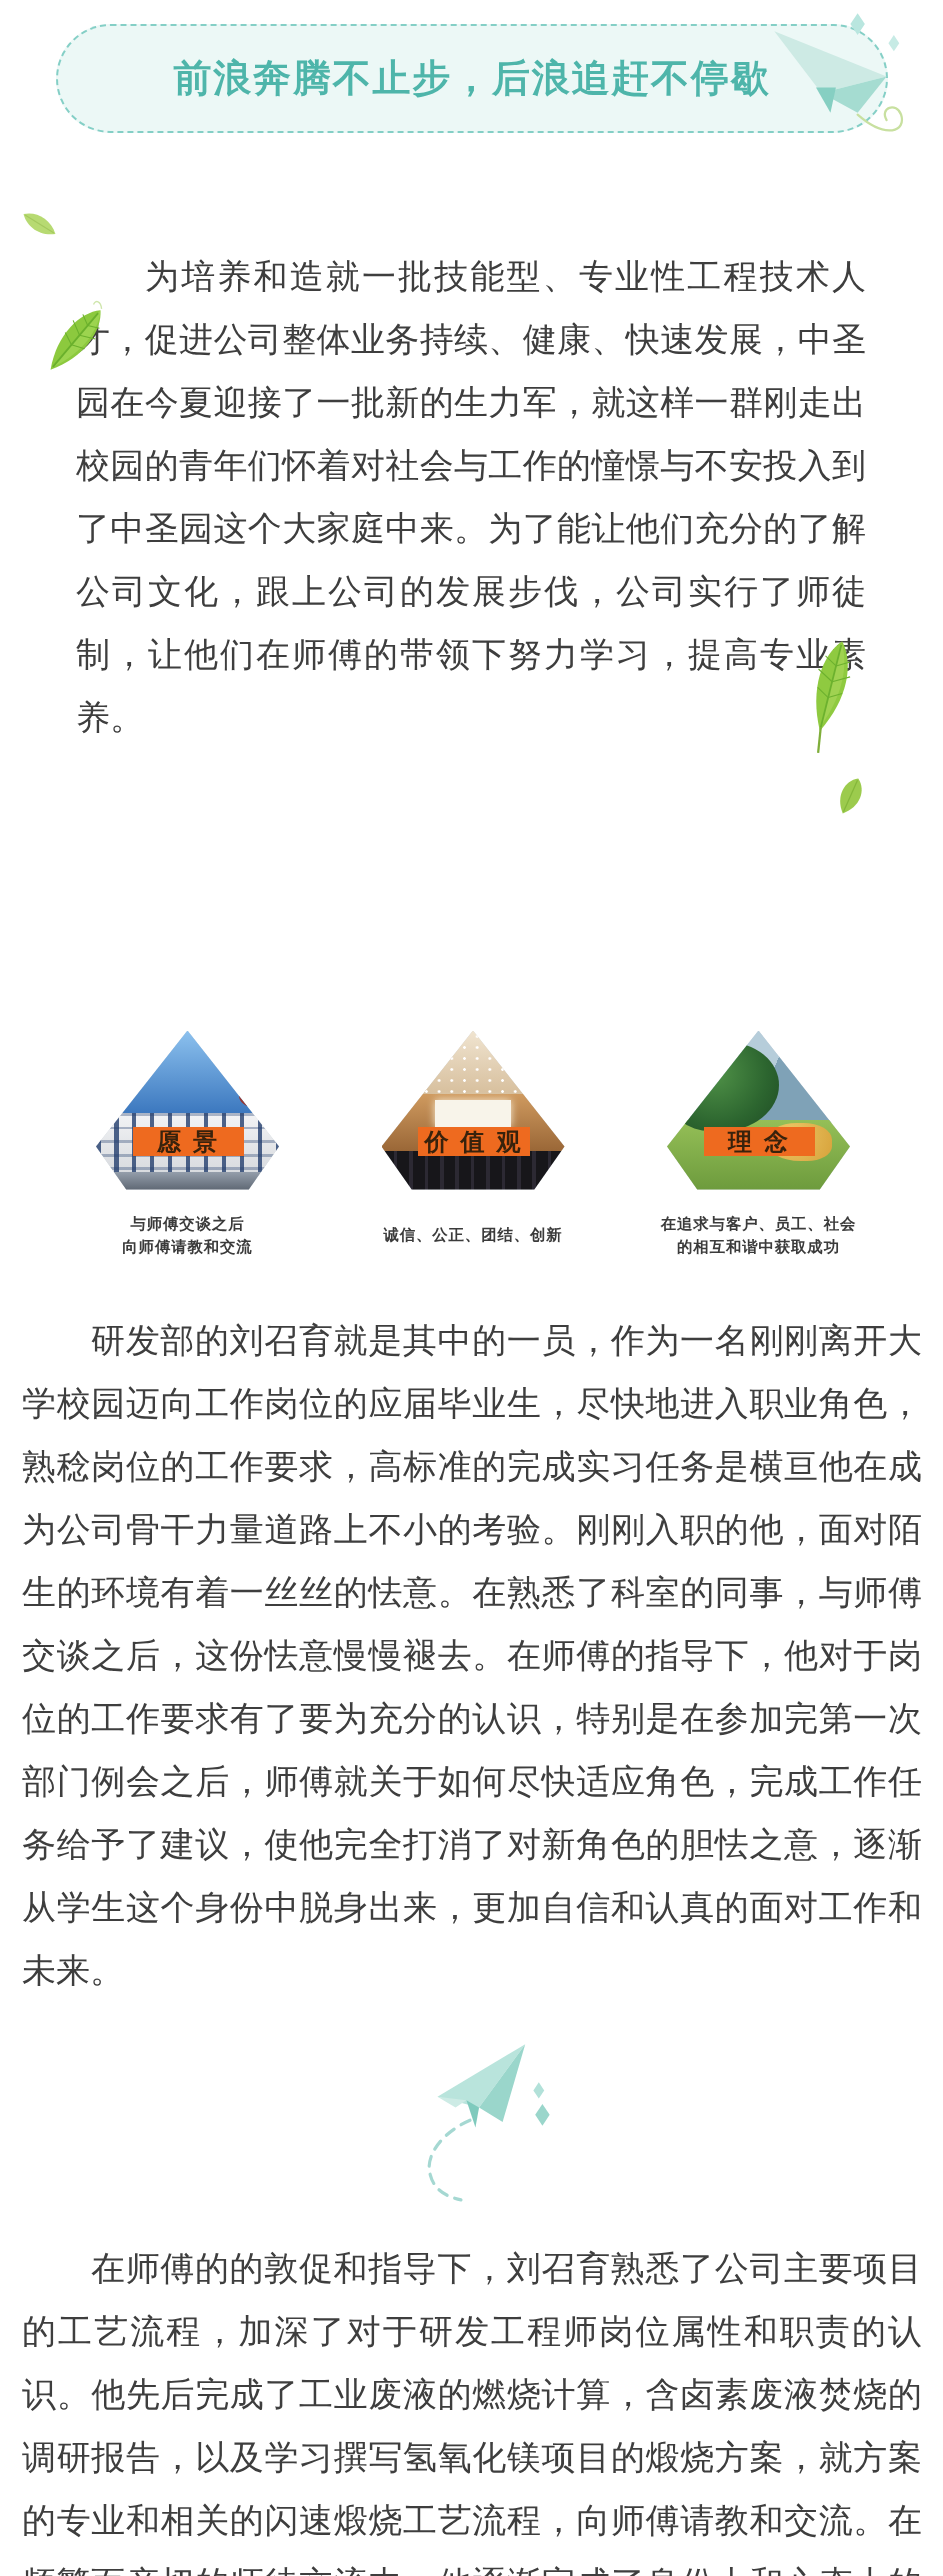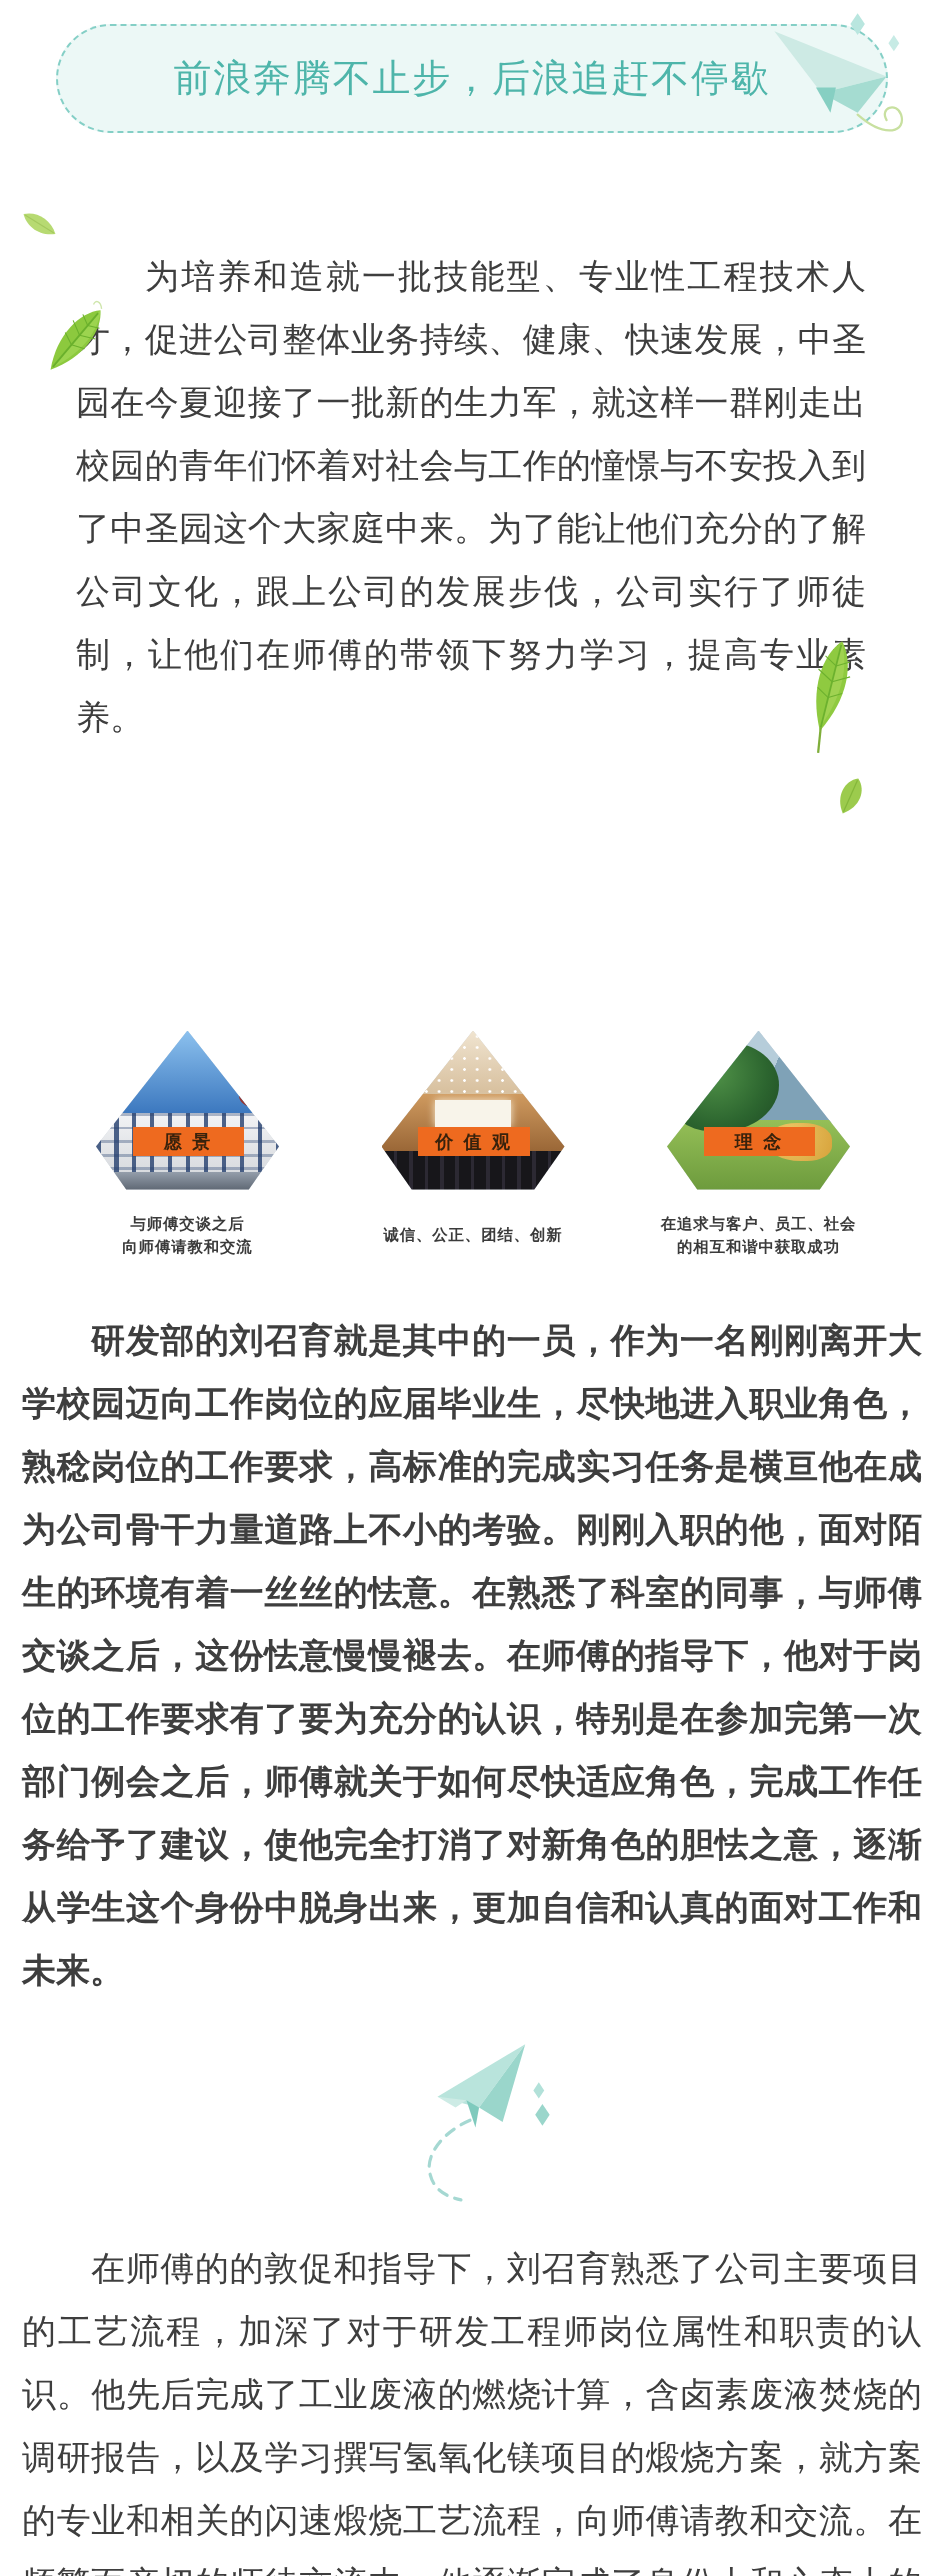--- a/index.html
+++ b/index.html
@@ -21,36 +21,36 @@
     margin:23.5px 56px 0 56px;
     height:105px;
     background:#ecf8f6;
     border:2.7px dashed #84cfc6;
     border-radius:58px;
     display:flex;align-items:center;justify-content:center;
     z-index:1;
   }
   .banner-title{
     font-size:38px;
-    font-weight:normal;
+    font-weight:bold;
     color:#4eb5aa;
     letter-spacing:1.8px;
     white-space:nowrap;
   }
   
   .para{
     font-size:34px;
     line-height:63px;
     color:#3e3e3e;
     text-align:justify;
     text-indent:69px;
     word-break:break-all;
   }
   .para-1{margin:112px 78px 0 76px;}
-  .para-2{margin:48px 22px 0 22px;position:relative;z-index:1;font-weight:bold;}
+  .para-2{margin:48px 22px 0 22px;position:relative;z-index:1;}
   .para-3{margin:19px 22px 0 22px;}
   
   .culture-row{
     margin-top:282px;
     padding:0 94px 0 96px;
     display:flex;
     justify-content:space-between;
   }
   .culture-card{
     width:183px;
@@ -91,21 +91,21 @@
       linear-gradient(180deg,#f0e4d0,#d7bf9d);}
   .p3-wall{left:0;right:0;top:40%;bottom:24%;background:linear-gradient(180deg,#cf9a5f,#9a6737);}
   .p3-screen{left:29%;right:29%;top:44%;height:17%;background:#f8f4ea;box-shadow:0 0 9px rgba(255,250,230,.9);}
   .p3-chairs{left:0;right:0;bottom:0;height:24%;
     background:repeating-linear-gradient(90deg,#17161a 0 11.8px,#2c2933 11.8px 15.4px);}
   .photo-label{
     position:absolute;left:20%;width:61%;top:61%;height:18%;
     background:#ee6a1f;
     color:#38220c;
     font-weight:bold;
-    font-size:18px;
+    font-size:24px;
     letter-spacing:2.7px;
     display:flex;align-items:center;justify-content:center;
     white-space:nowrap;
   }
   .caption{
     margin-top:20px;height:51px;
     display:flex;flex-direction:column;justify-content:center;align-items:center;
     font-size:15.4px;font-weight:bold;color:#3b3b3b;
     line-height:23.5px;letter-spacing:0.9px;white-space:nowrap;
   }

